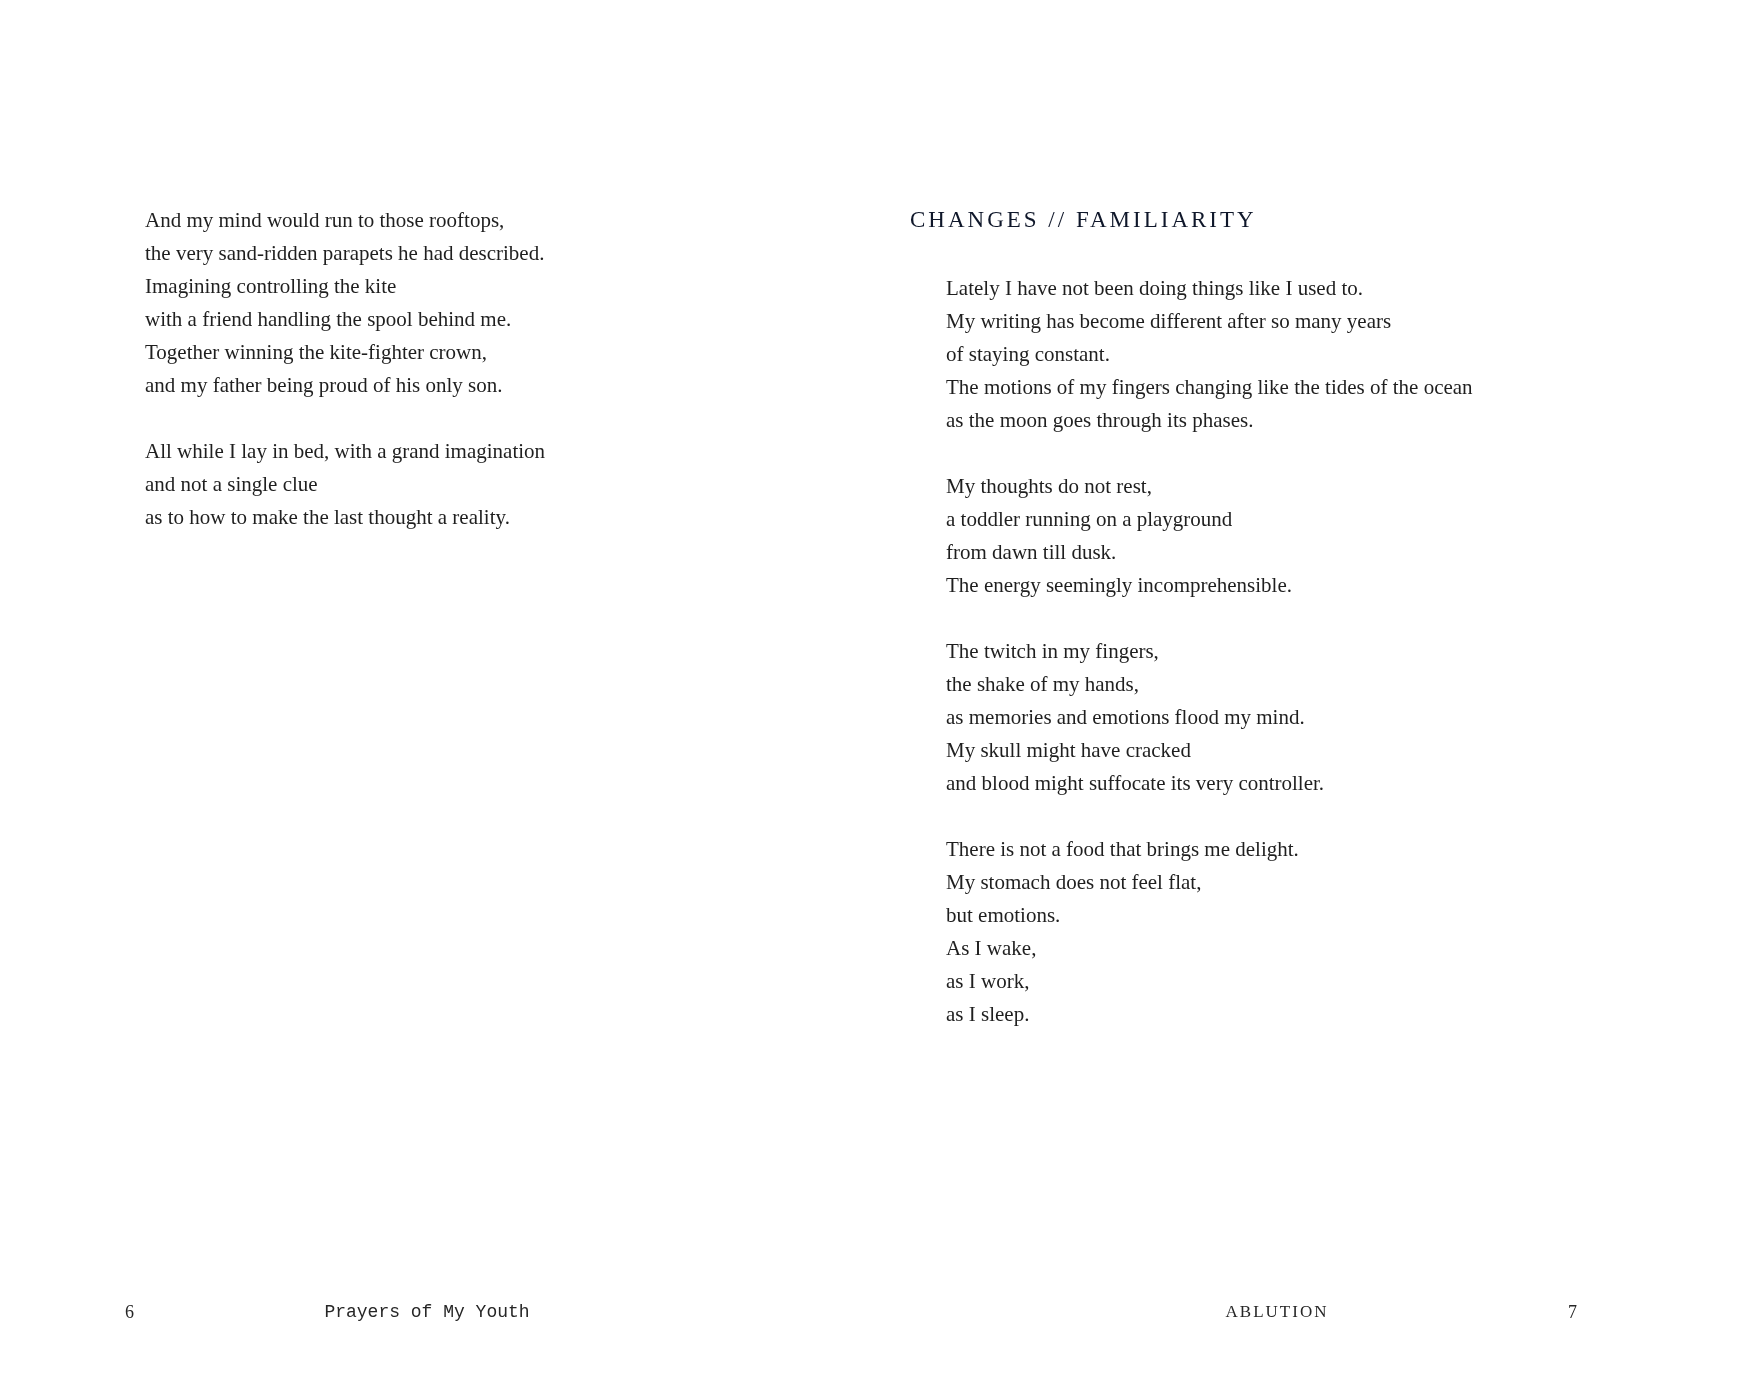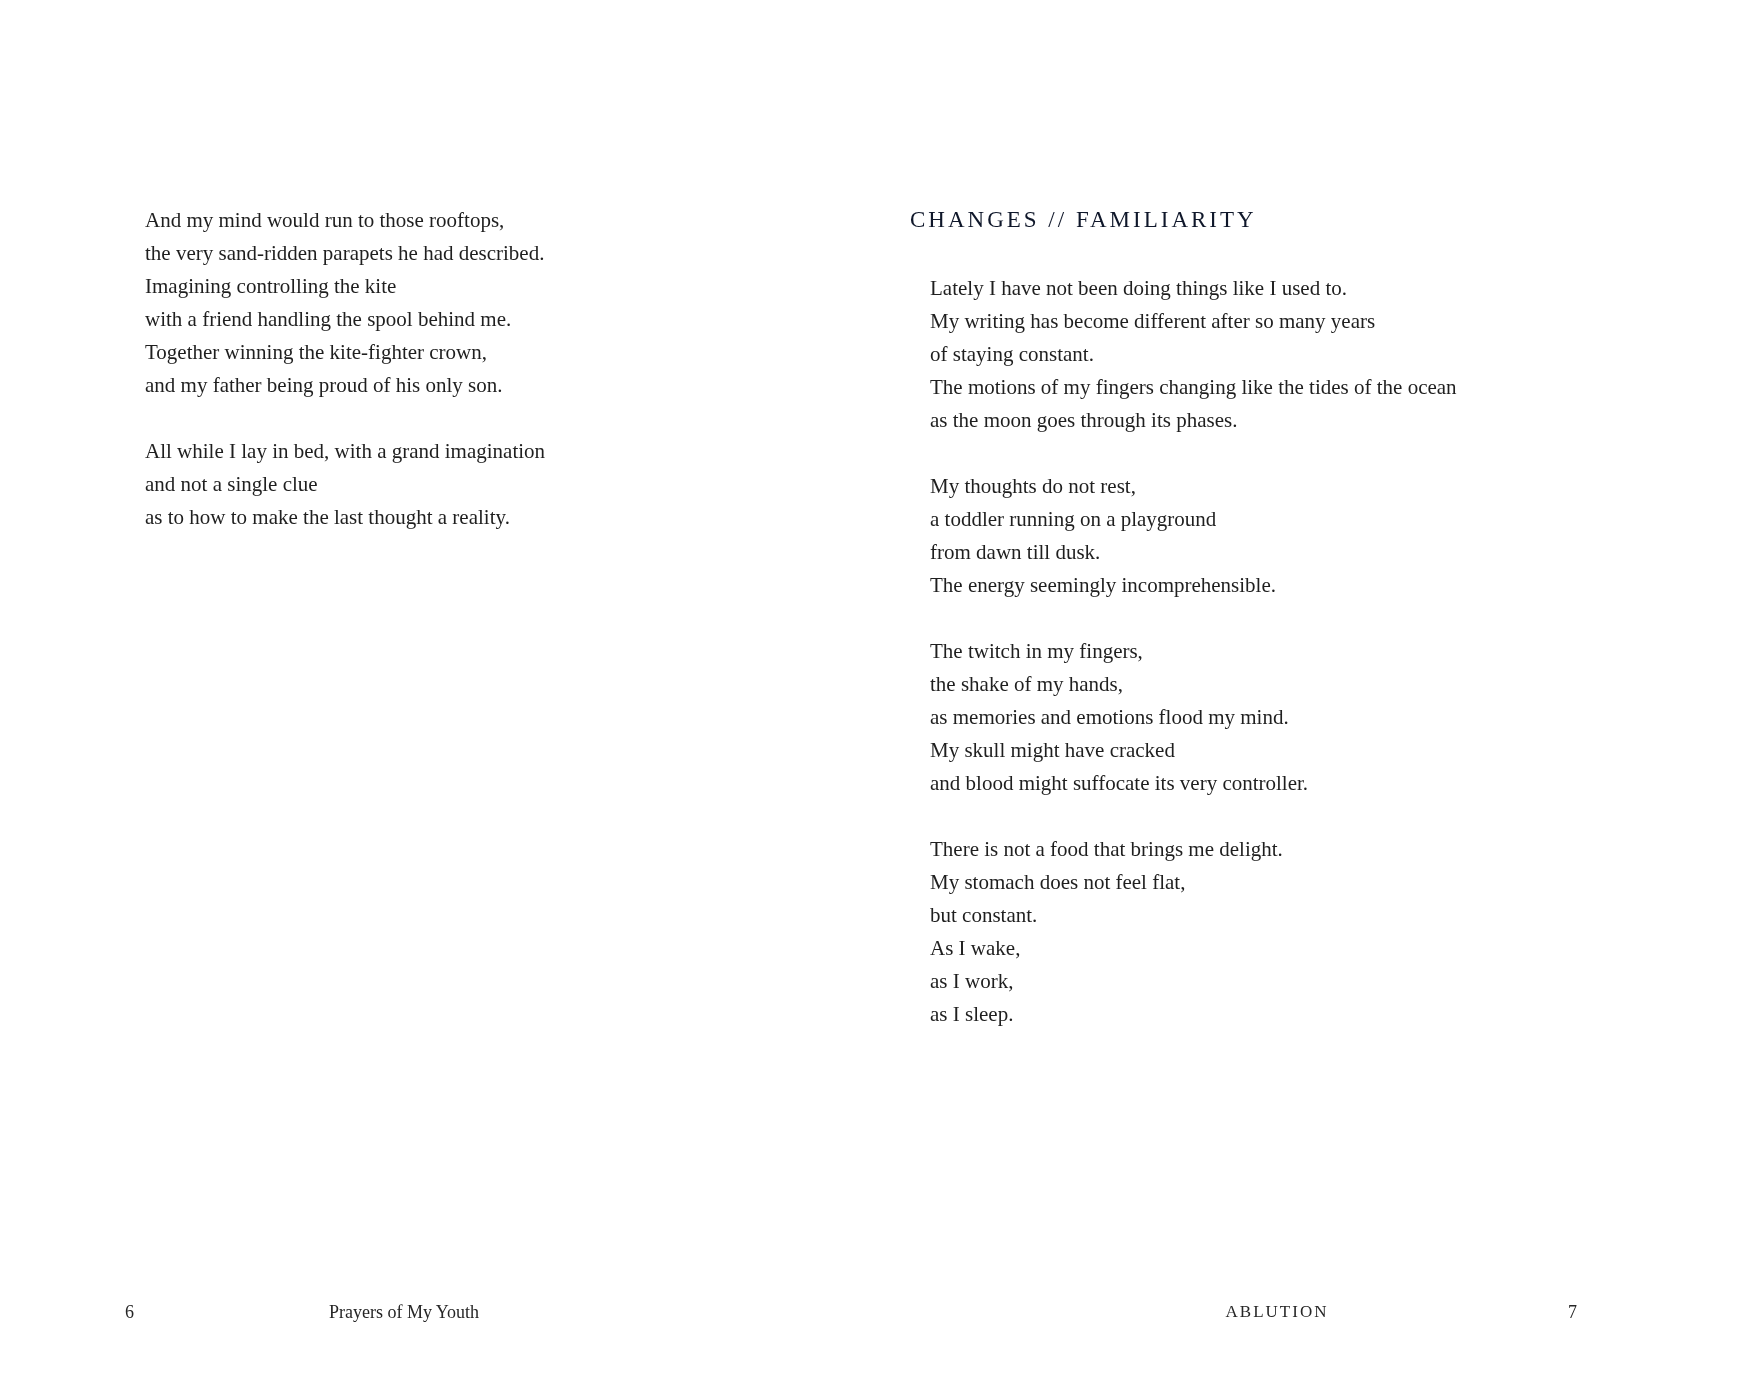--- a/index.html
+++ b/index.html
@@ -26,21 +26,21 @@
 
   .poem {
     position: absolute;
     font-size: 21px;
     line-height: 33px;
     color: #1f1f1f;
     white-space: nowrap;
     margin-left: 20px;
   }
   .poem-left  { left: 125px; top: 204px; }
-  .poem-right { left: 38px;  top: 272px; }
+  .poem-right { left: 54px;  top: 272px; }
 
   .stanza { margin: 0 0 33px 0; }
   .stanza:last-child { margin-bottom: 0; }
   .line { height: 33px; }
 
   .poem-title {
     position: absolute;
     left: 38px;
     top: 203px;
     margin: 0;
@@ -54,21 +54,21 @@
 
   .footer-item {
     position: absolute;
     top: 1300px;
     font-size: 18px;
     line-height: 24px;
     color: #262626;
     white-space: nowrap;
   }
   .pagenum-left  { left: 125px; }
-  .runfoot-left  { left: 404px; transform: translateX(-50%); }
+  .runfoot-left  { left: 427px; transform: translateX(-50%); font-family: Liberation Mono, monospace; }
   .runfoot-right { left: 405px; transform: translateX(-50%); letter-spacing: 2px; font-size: 17px; }
   .pagenum-right { left: 696px; }
 </style>
 </head>
 <body>
 
 <div class="spread" style="background: rgb(255, 255, 255); color: rgb(31, 31, 31);">
 
   <section class="page page-left">
     <div class="poem poem-left">
@@ -111,21 +111,21 @@
         <div class="stanza">
           <div class="line">The twitch in my fingers,</div>
           <div class="line">the shake of my hands,</div>
           <div class="line">as memories and emotions flood my mind.</div>
           <div class="line">My skull might have cracked</div>
           <div class="line">and blood might suffocate its very controller.</div>
         </div>
         <div class="stanza">
           <div class="line">There is not a food that brings me delight.</div>
           <div class="line">My stomach does not feel flat,</div>
-          <div class="line">but constant.</div>
+          <div class="line">but emotions.</div>
           <div class="line">As I wake,</div>
           <div class="line">as I work,</div>
           <div class="line">as I sleep.</div>
         </div>
       </div>
 
     <span class="footer-item runfoot-right">ABLUTION</span>
     <span class="footer-item pagenum-right">7</span>
   </section>
 

